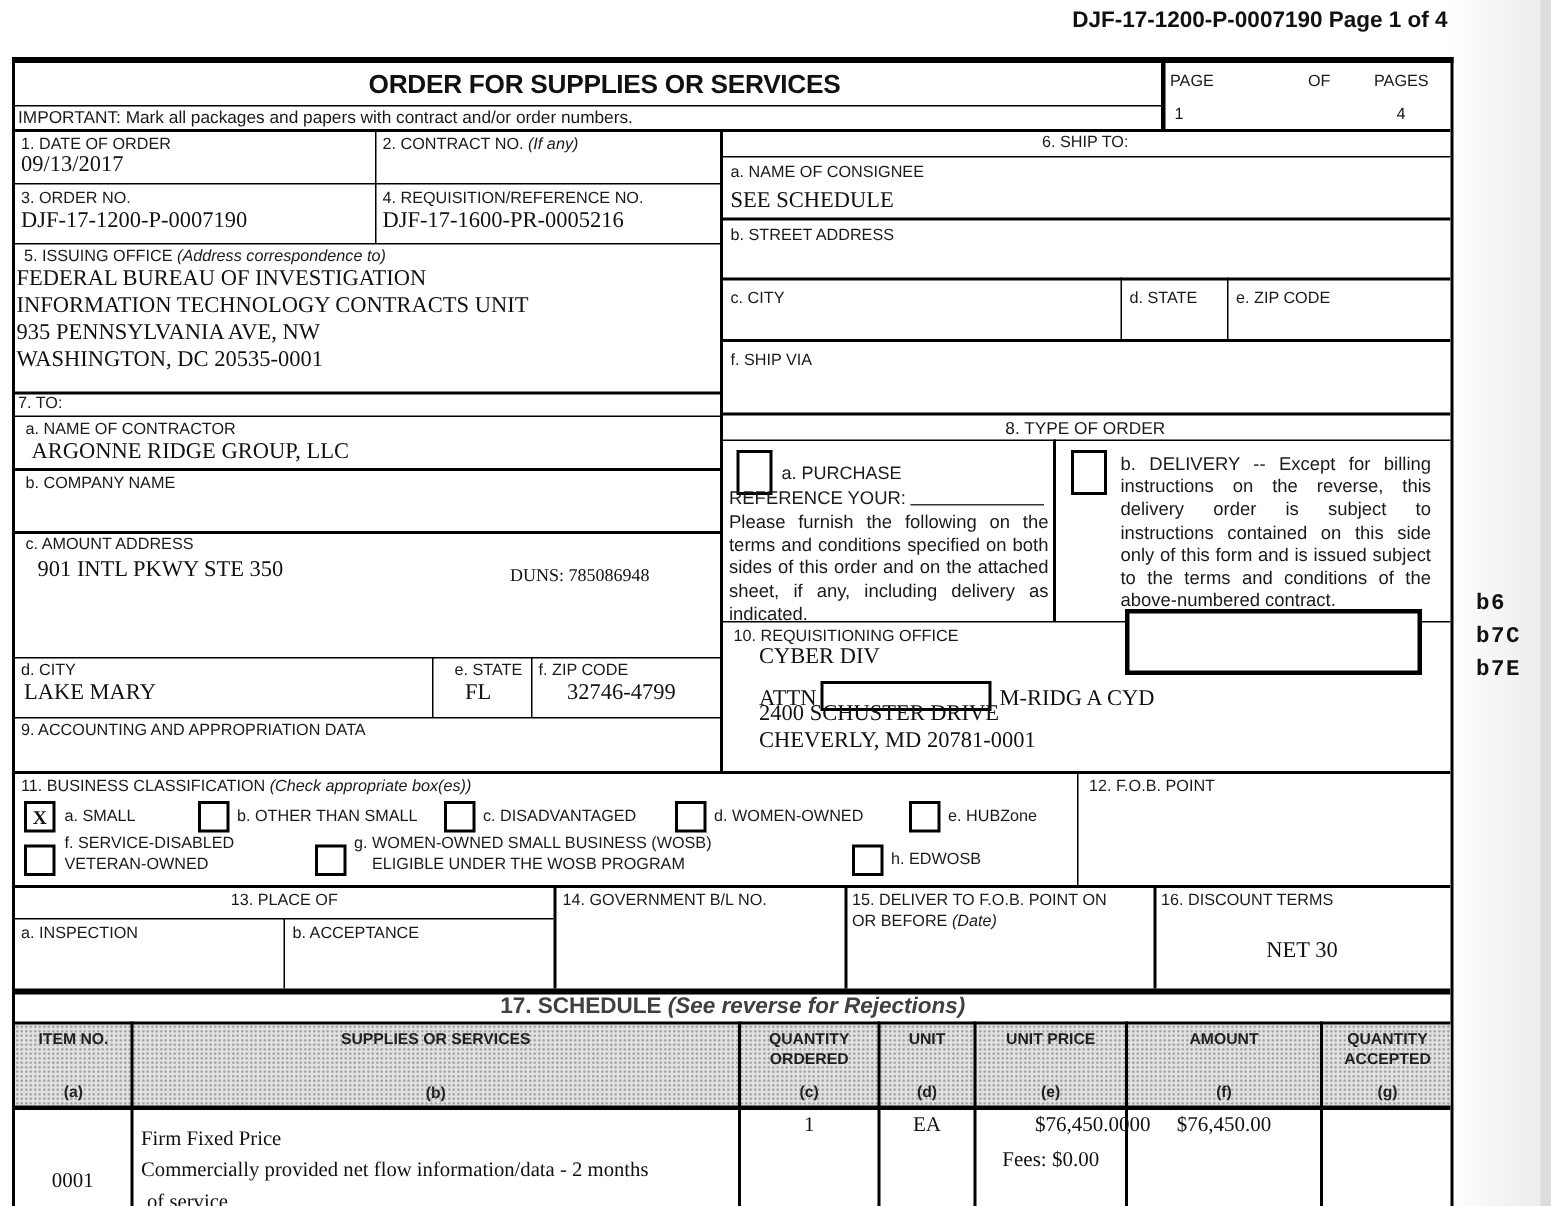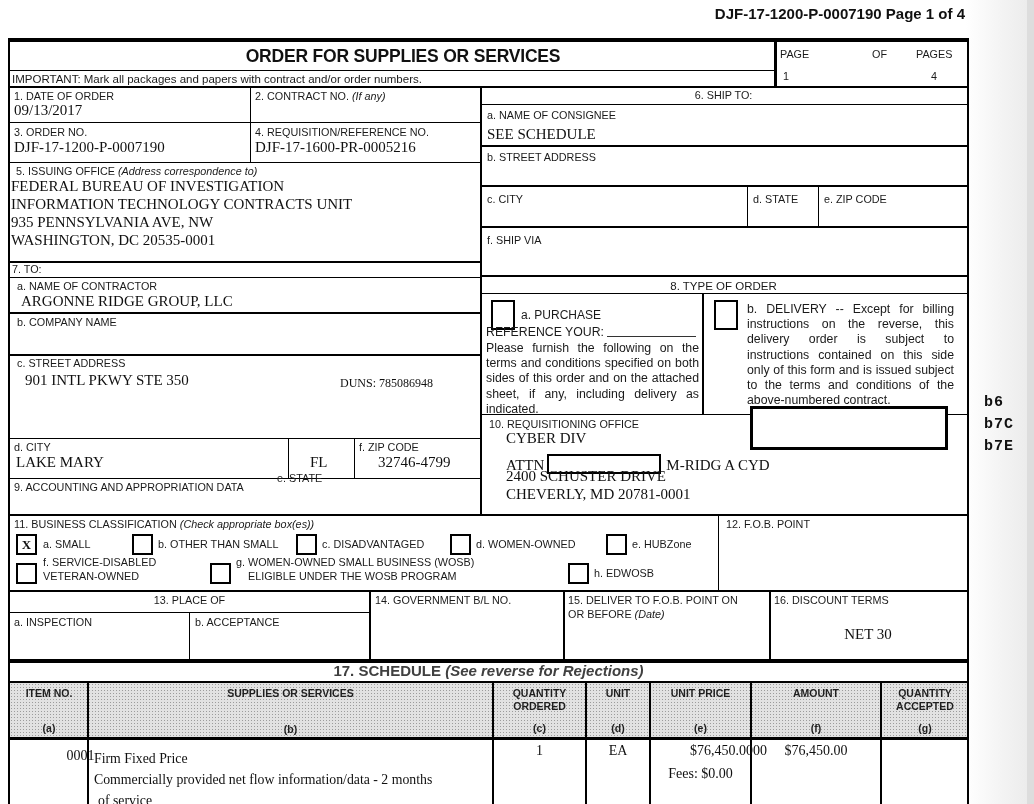--- a/index.html
+++ b/index.html
@@ -122,26 +122,26 @@
     <span class="lbl" style="left:6px;top:123px;"><span>5. ISSUING OFFICE</span> <span class="it">(Address correspondence to)</span></span>
     <span class="val" style="left:1px;top:136px;">FEDERAL BUREAU OF INVESTIGATION</span>
     <span class="val" style="left:1px;top:154px;">INFORMATION TECHNOLOGY CONTRACTS UNIT</span>
     <span class="val" style="left:1px;top:172px;">935 PENNSYLVANIA AVE, NW</span>
     <span class="val" style="left:1px;top:190px;">WASHINGTON, DC 20535-0001</span>
 
     <span class="lbl" style="left:2px;top:221px;">7. TO:</span>
     <span class="lbl" style="left:7px;top:238px;">a. NAME OF CONTRACTOR</span>
     <span class="val" style="left:11px;top:251px;">ARGONNE RIDGE GROUP, LLC</span>
     <span class="lbl" style="left:7px;top:274px;">b. COMPANY NAME</span>
-    <span class="lbl" style="left:7px;top:315px;">c. STREET ADDRESS</span>
+    <span class="lbl" style="left:7px;top:315px;">c. AMOUNT ADDRESS</span>
     <span class="val" style="left:15px;top:330px;">901 INTL PKWY STE 350</span>
     <span class="val sm" style="left:330px;top:334px;">DUNS: 785086948</span>
     <span class="lbl" style="left:4px;top:399px;">d. CITY</span>
     <span class="val" style="left:6px;top:412px;">LAKE MARY</span>
-    <span class="lbl" style="left:267px;top:399px;margin-top:31px;">e. STATE</span>
+    <span class="lbl" style="left:293px;top:399px;">e. STATE</span>
     <span class="val" style="left:300px;top:412px;">FL</span>
     <span class="lbl" style="left:349px;top:399px;">f. ZIP CODE</span>
     <span class="val" style="left:368px;top:412px;">32746-4799</span>
     <span class="lbl" style="left:4px;top:439px;">9. ACCOUNTING AND APPROPRIATION DATA</span>
 
     <span class="lbl ctr" style="left:470px;top:47px;width:487px;">6. SHIP TO:</span>
     <span class="lbl" style="left:477px;top:67px;">a. NAME OF CONSIGNEE</span>
     <span class="val" style="left:477px;top:84px;">SEE SCHEDULE</span>
     <span class="lbl" style="left:477px;top:109px;">b. STREET ADDRESS</span>
     <span class="lbl" style="left:477px;top:151px;">c. CITY</span>
@@ -222,21 +222,21 @@
     </div>
     <div class="thc" style="left:743px;width:126px;">
       <div>AMOUNT</div>
         <div>(f)</div>
     </div>
     <div class="thc" style="left:873px;width:84px;">
       <div><span>QUANTITY</span><br><span>ACCEPTED</span></div>
       <div>(g)</div>
     </div>
 
-    <span class="val ctr" style="left:0;top:706px;width:77px;font-size:14px;margin-left:32px;">0001</span>
+    <span class="val ctr" style="left:0;top:738px;width:77px;font-size:14px;">0001</span>
     <div class="tdesc" style="left:84px;top:706px;width:397px;">
       <div>Firm Fixed Price</div>
       <div>Commercially provided net flow information/data - 2 months</div>
       <div style="padding-left:4px;">of service</div>
     </div>
     <span class="val ctr" style="left:484px;top:701px;width:91px;font-size:14px;">1</span>
     <span class="val ctr" style="left:577px;top:701px;width:62px;font-size:14px;">EA</span>
     <span class="val ctr" style="left:641px;top:701px;width:99px;font-size:14px;padding-left:28px;">$76,450.0000</span>
     <span class="val ctr" style="left:641px;top:724px;width:99px;font-size:14px;">Fees: $0.00</span>
     <span class="val ctr" style="left:742px;top:701px;width:128px;font-size:14px;">$76,450.00</span>

